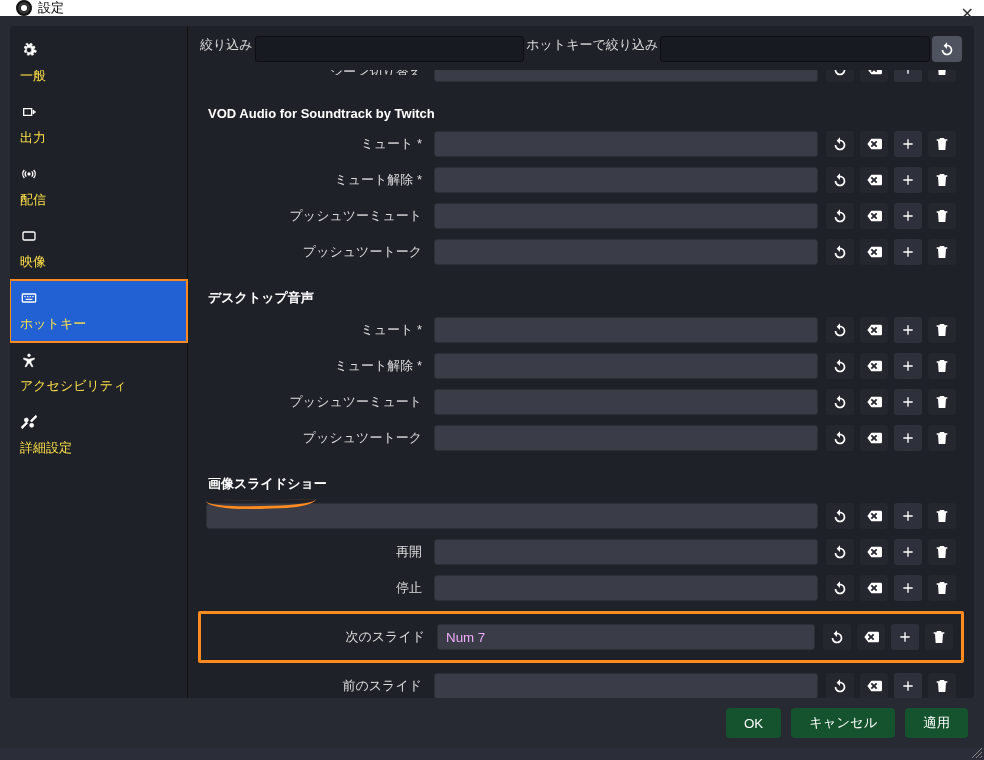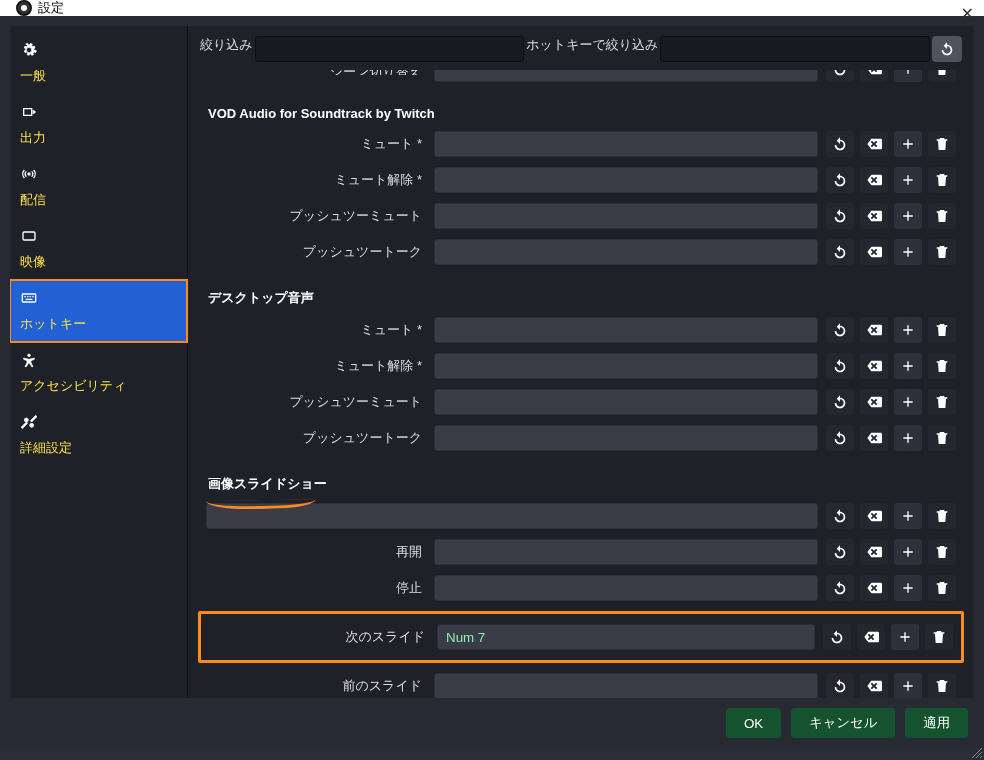--- a/index.html
+++ b/index.html
@@ -137,21 +137,21 @@
   text-align: right;
   color:#ddd;
   padding-right: 4px;
 }
 .row .hk-input {
   flex:1;
   background:#3a3d48;
   border:1px solid #2c2f38;
   border-radius:3px;
   height:26px;
-  color:#86efac;
+  color:#f0abfc;
   padding:0 8px;
 }
 .row .actions { display:flex; gap:6px; }
 .act-btn {
   width:28px; height:26px;
   background:#2e313b;
   border:none;
   border-radius:3px;
   cursor:pointer;
   display:flex; align-items:center; justify-content:center;

